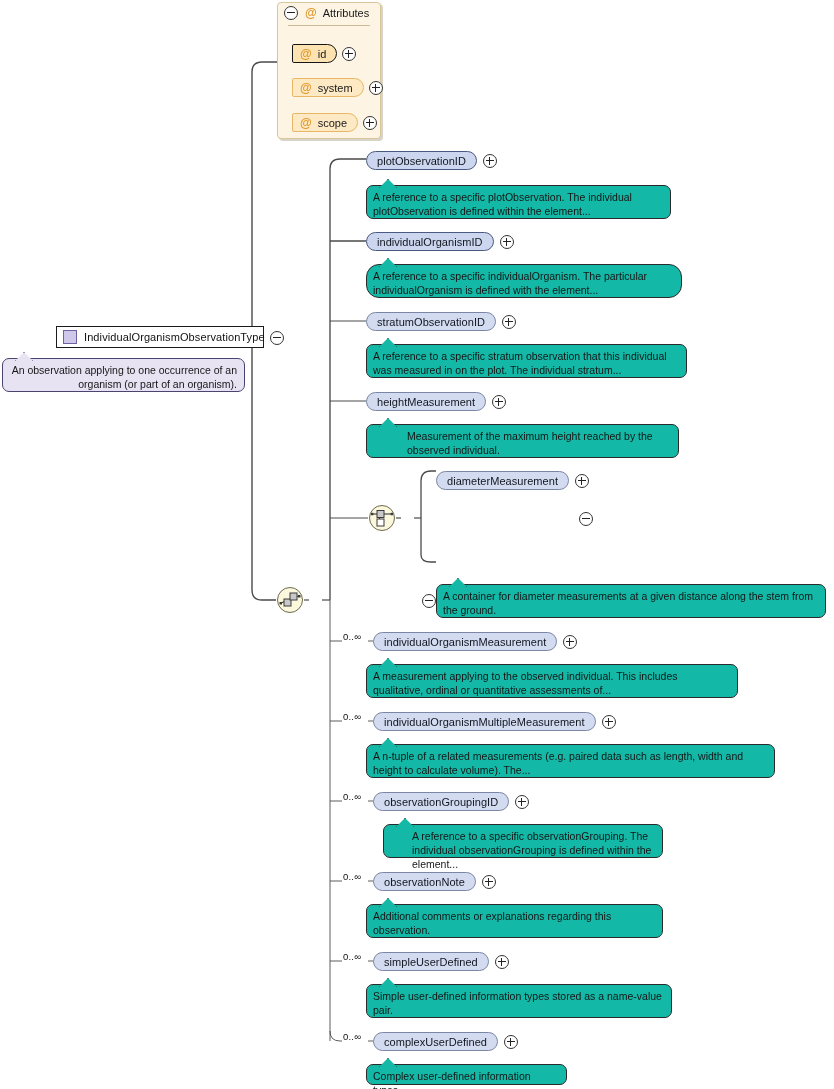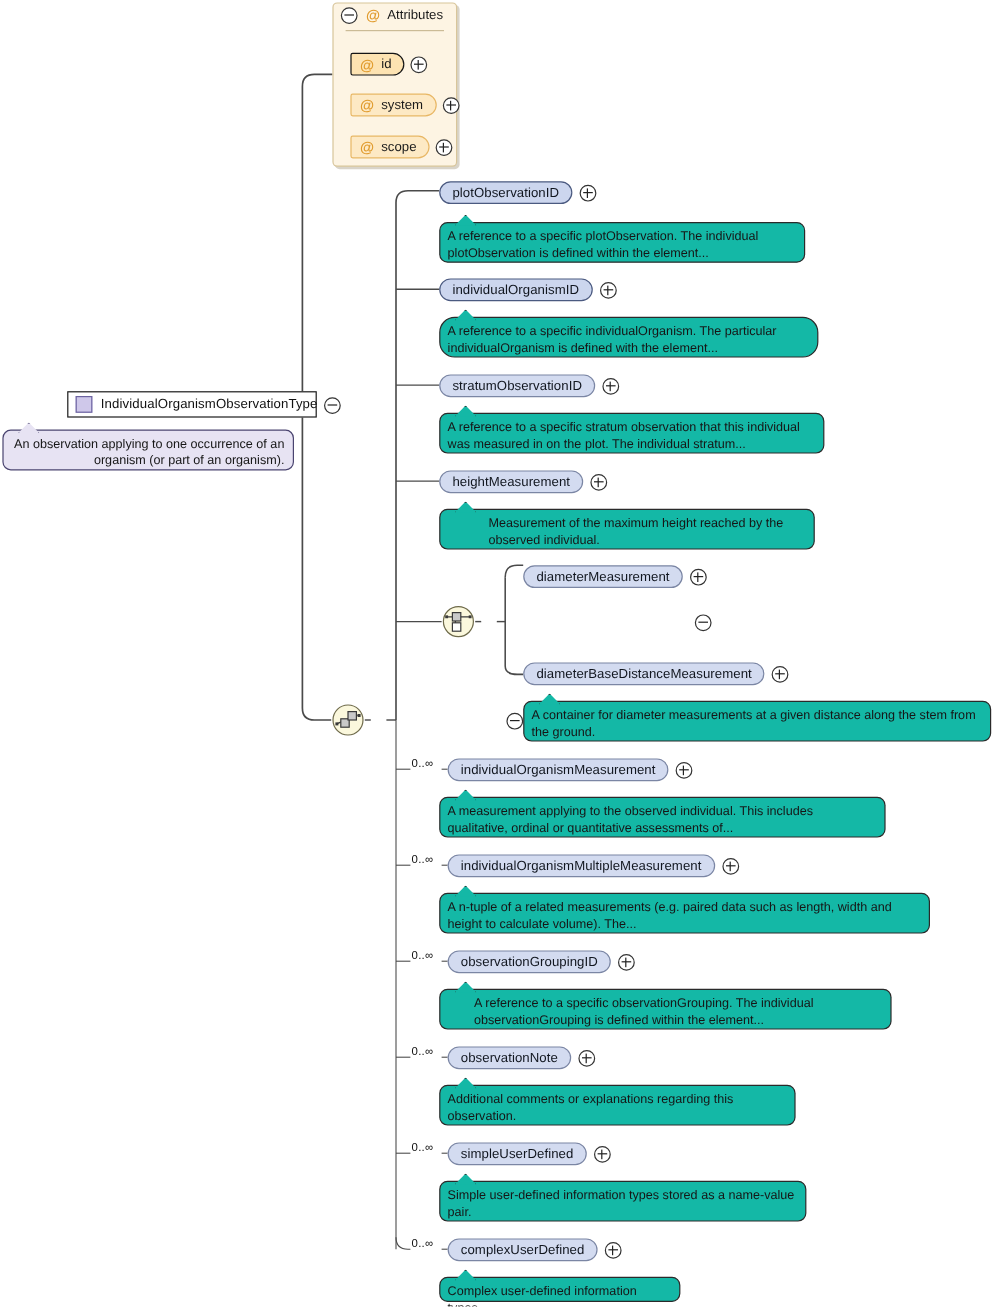--- a/index.html
+++ b/index.html
@@ -378,26 +378,20 @@
 
   
   <div class="el" style="left:436px; top:471px;">
     <span class="el-pill optional">
       <span>diameterMeasurement</span>
     </span>
     <span class="circ plus"></span>
   </div>
 
   
-  <div class="el" style="left:436px; top:552px;">
-    <span class="el-pill optional">
-      <span>diameterBaseDistanceMeasurement</span>
-    </span>
-    <span class="circ plus"></span>
-  </div>
   <div class="anno" style="left:436px; top:584px; width:390px; height:34px;">
     <span>A container for diameter measurements at a given distance along the stem from the ground.</span>
   </div>
 
   
   <span class="occ" style="left:343px; top:631px;">0..∞</span>
   <div class="el" style="left:373px; top:632px;">
     <span class="el-pill optional">
       <span>individualOrganismMeasurement</span>
     </span>
@@ -420,21 +414,21 @@
   </div>
 
   
   <span class="occ" style="left:343px; top:791px;">0..∞</span>
   <div class="el" style="left:373px; top:792px;">
     <span class="el-pill optional">
       <span>observationGroupingID</span>
     </span>
     <span class="circ plus"></span>
   </div>
-  <div class="anno" style="left:366px; top:824px; width:377px; height:34px;padding-left:28px;">
+  <div class="anno" style="left:383px; top:824px; width:280px; height:34px;padding-left:28px;">
     <span>A reference to a specific observationGrouping. The individual observationGrouping is defined within the element...</span>
   </div>
 
   
   <span class="occ" style="left:343px; top:871px;">0..∞</span>
   <div class="el" style="left:373px; top:872px;">
     <span class="el-pill optional">
       <span>observationNote</span>
     </span>
     <span class="circ plus"></span>

